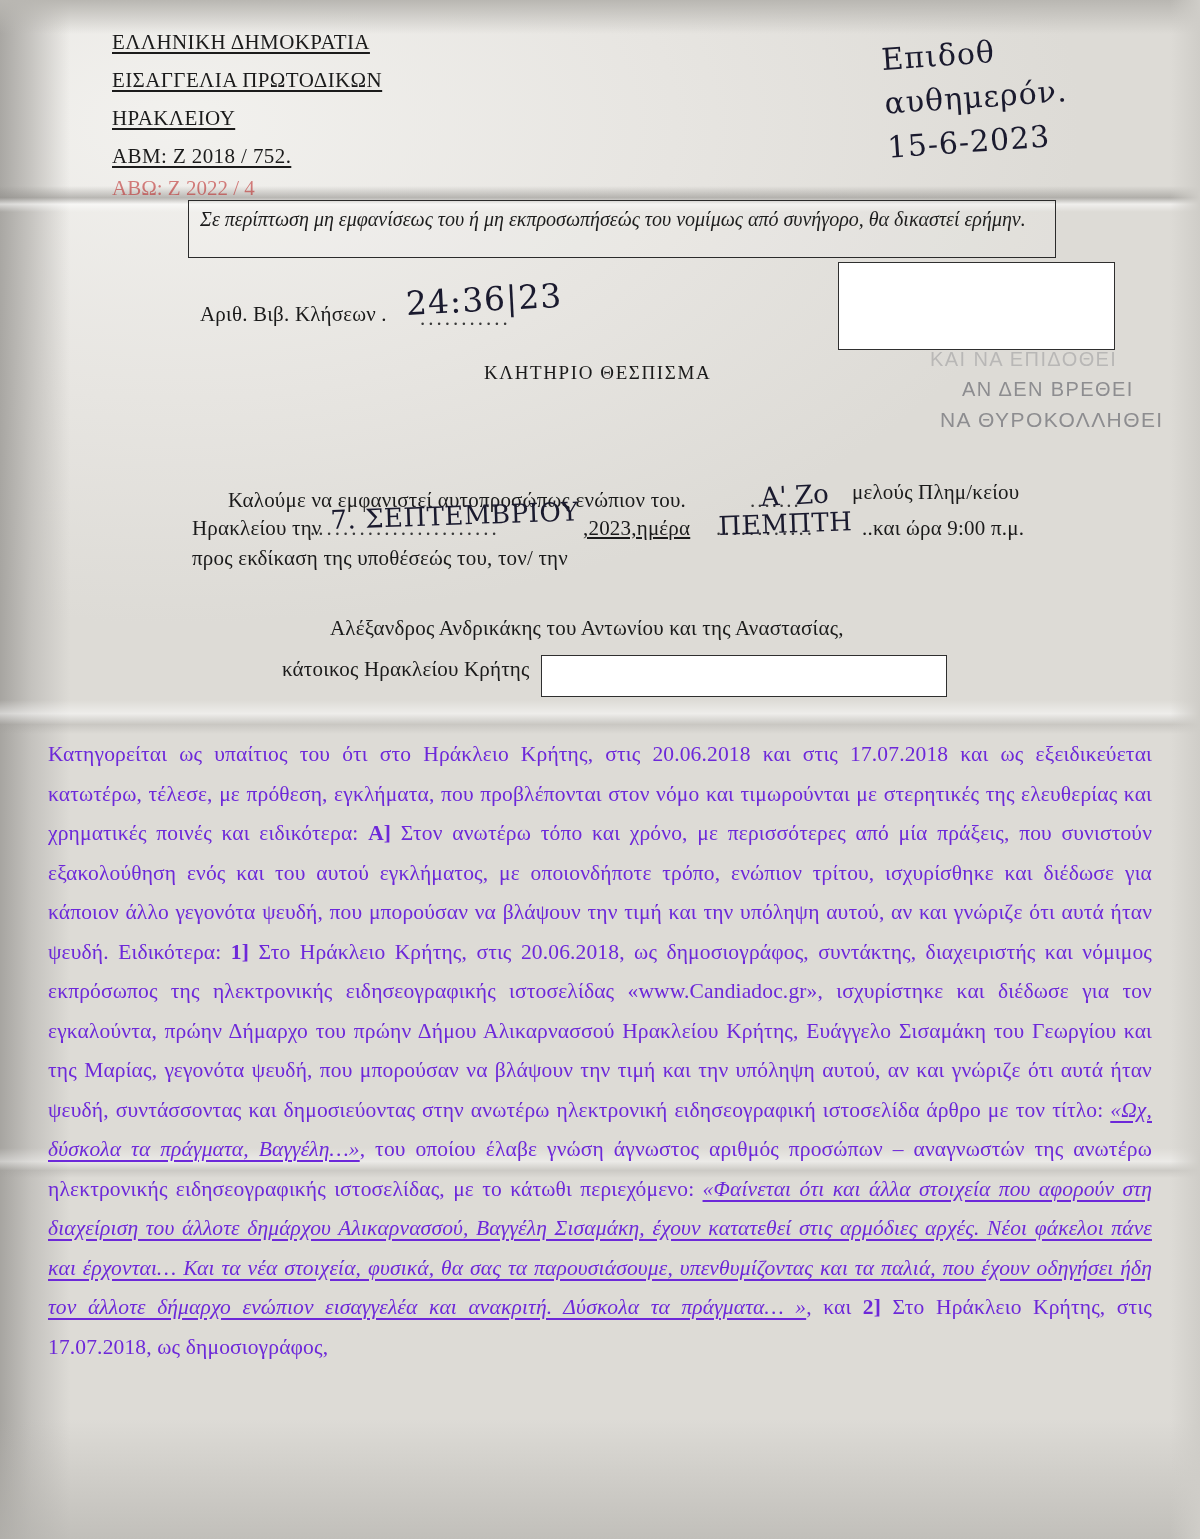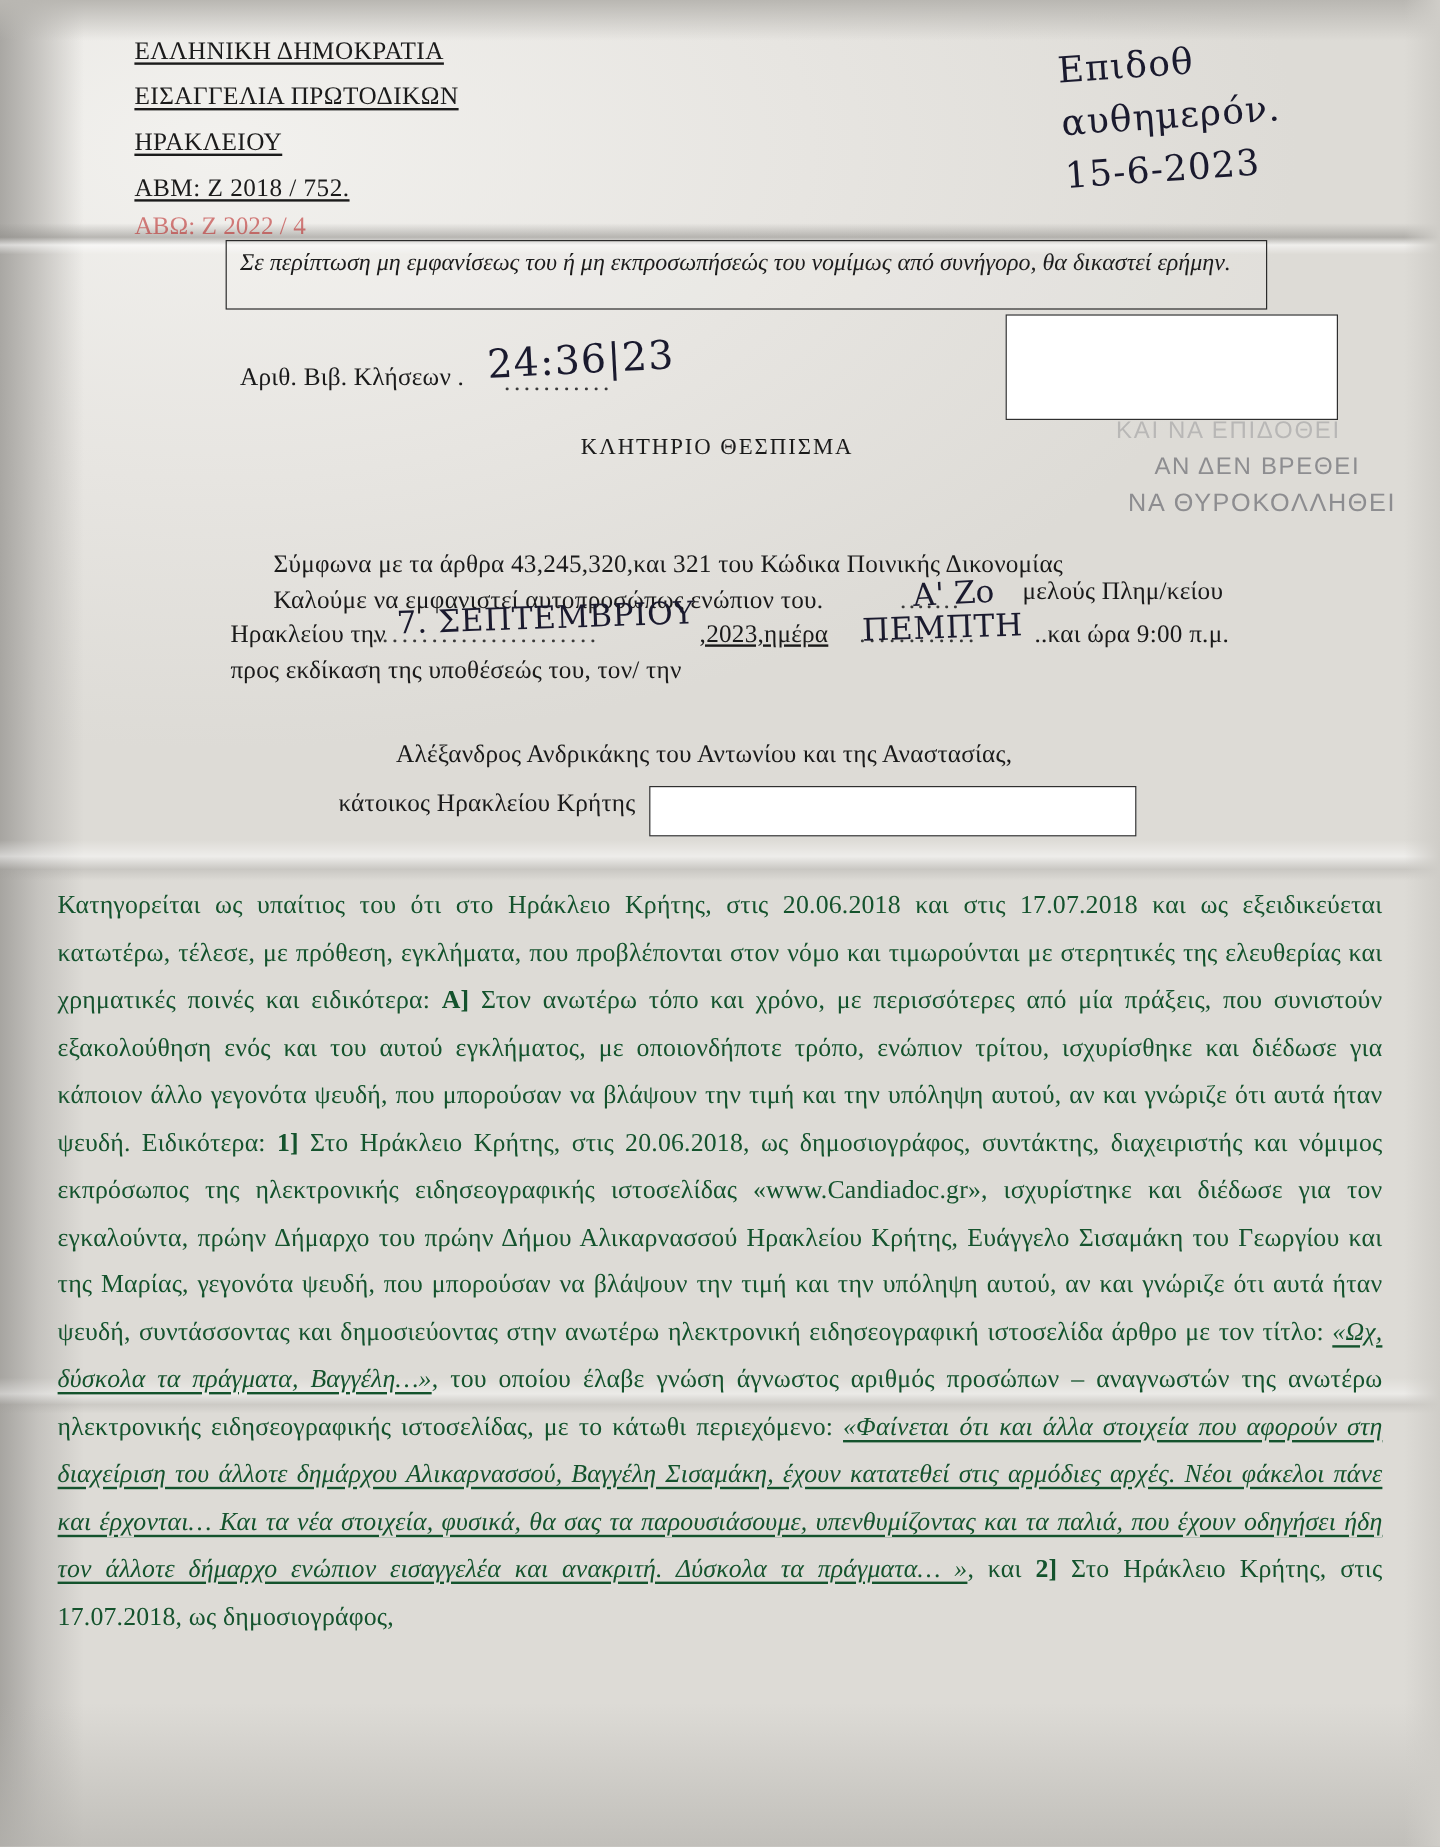--- a/index.html
+++ b/index.html
@@ -170,21 +170,21 @@
 
   
   #main-para {
     position: absolute;
     left: 48px; top: 735px;
     width: 1104px;
     font-size: 21.5px;
     line-height: 39.5px;
     text-align: justify;
     text-justify: inter-word;
-    color: #14532d;
+    color: #6d28d9;
     letter-spacing: .15px;
   }
   #main-para .u { text-decoration: underline; text-underline-offset: 4px; }
   #main-para .i { font-style: italic; }
   #main-para .b { font-weight: 700; }
 
   
   #cut-line {
     position: absolute;
     left: 112px; top: 176px;
@@ -226,21 +226,20 @@
   <div id="stamp-0" class="stamp">ΚΑΙ ΝΑ ΕΠΙΔΟΘΕΙ</div>
   <div id="stamp-1" class="stamp">ΑΝ ΔΕΝ ΒΡΕΘΕΙ</div>
   <div id="stamp-2" class="stamp">ΝΑ ΘΥΡΟΚΟΛΛΗΘΕΙ</div>
 
   <div class="t body-line" style="left:200px; top:302px;">Αριθ. Βιβ. Κλήσεων .</div>
   <div class="t body-line" style="left:420px; top:306px; letter-spacing:3px; color:#3a3a3a;">...........</div>
   <div id="hand-klisewn" class="hand">24:36|23</div>
 
   <div class="t title-1" style="left:484px; top:362px;">ΚΛΗΤΗΡΙΟ ΘΕΣΠΙΣΜΑ</div>
 
-  <div class="t body-line" style="left:228px; top:458px;">Σύμφωνα με τα άρθρα 43,245,320,και 321 του Κώδικα Ποινικής Δικονομίας</div>
 
   <div class="t body-line" style="left:228px; top:488px;">Καλούμε να εμφανιστεί αυτοπροσώπως ενώπιον του.</div>
   <div class="t body-line" style="left:750px; top:488px; letter-spacing:2px; color:#3a3a3a;">.......</div>
   <div class="t body-line" style="left:852px; top:480px;">μελούς Πλημ/κείου</div>
   <div id="hand-melous" class="hand">Α' Ζο</div>
 
   <div class="t body-line" style="left:192px; top:516px;">Ηρακλείου την</div>
   <div class="t body-line" style="left:310px; top:516px; letter-spacing:3px; color:#3a3a3a;">.......................</div>
   <div class="t body-line" style="left:583px; top:516px;text-decoration:underline;">,2023,ημέρα</div>
   <div class="t body-line" style="left:716px; top:516px; letter-spacing:3px; color:#3a3a3a;">............</div>

